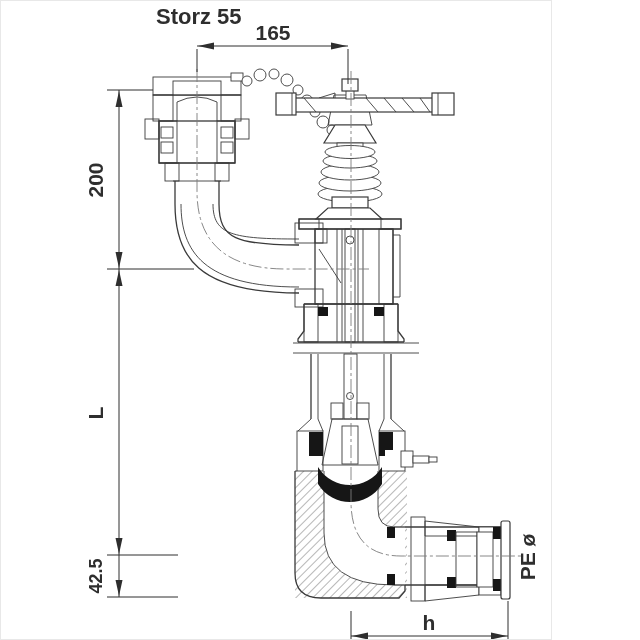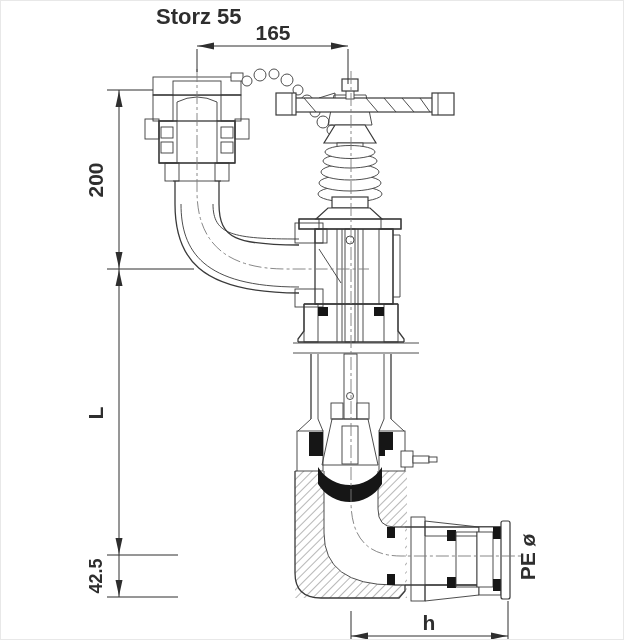--- a/index.html
+++ b/index.html
@@ -1,16 +1,16 @@
 <!DOCTYPE html>
 <html><head>
 <meta charset="utf-8">
 <style>
   html,body{margin:0;padding:0;background:#fff;}
-  .frame{position:relative;width:624px;height:640px;background:#ffffff;border:1px solid #e8e8e8;box-sizing:border-box;overflow:hidden;}
+  .frame{position:relative;width:552px;height:640px;background:#ffffff;border:1px solid #e8e8e8;box-sizing:border-box;overflow:hidden;}
   svg{position:absolute;left:0;top:0;}
   .t1{font-family:"Liberation Sans",sans-serif;font-weight:bold;font-size:21px;fill:#2e2e2e;}
   .t2{font-family:"Liberation Sans",sans-serif;font-weight:bold;font-size:18px;fill:#2e2e2e;}
   .t3{font-family:"Liberation Sans",sans-serif;font-weight:bold;font-size:22px;fill:#2e2e2e;}
   .ol{stroke:#3a3a3a;stroke-width:1.3;fill:none;}
   .ol2{stroke:#3a3a3a;stroke-width:0.9;fill:none;}
   .dim{stroke:#2e2e2e;stroke-width:1;fill:none;}
   .cl{stroke:#7b7b7b;stroke-width:0.9;fill:none;stroke-dasharray:13 3 3 3;}
   .wf{fill:#ffffff;stroke:#3a3a3a;stroke-width:1.2;}
   .wf2{fill:#ffffff;stroke:#3a3a3a;stroke-width:0.9;}

